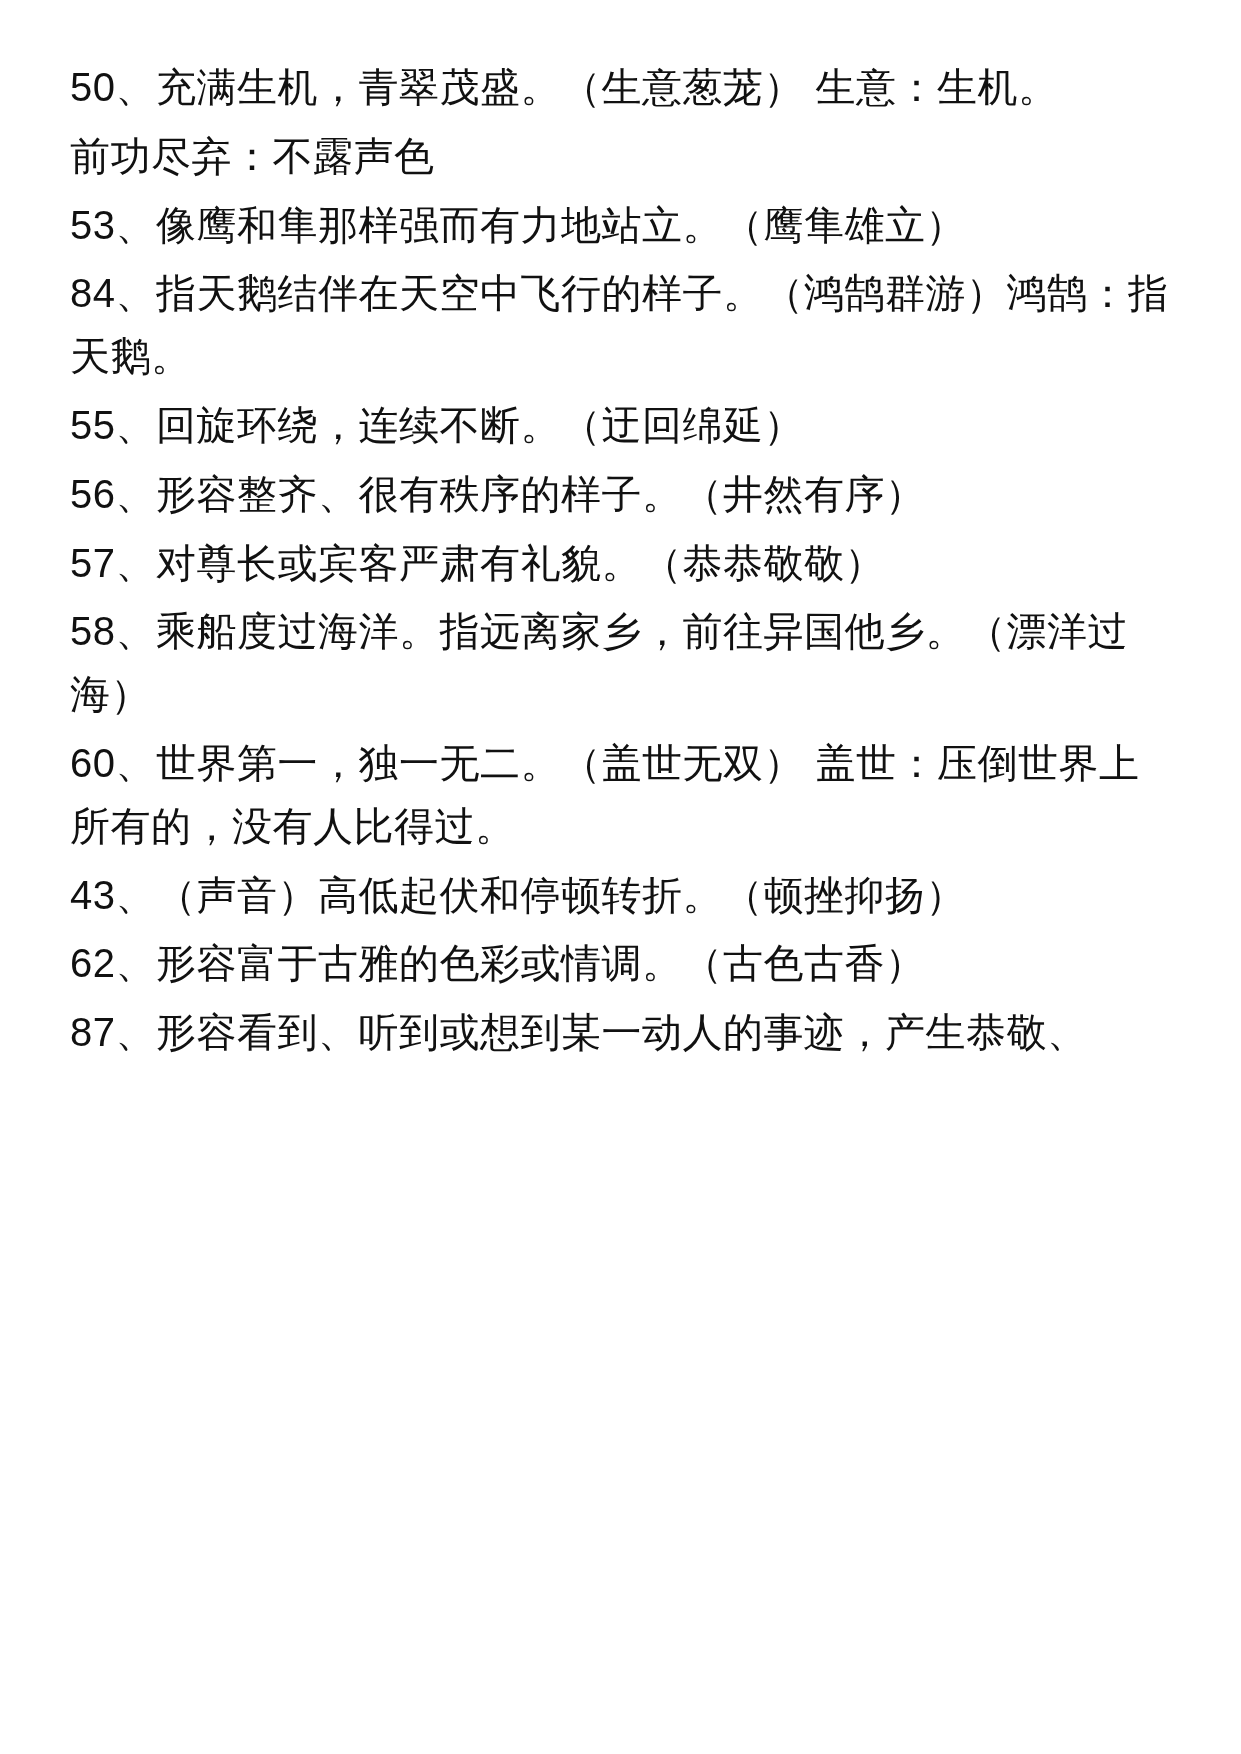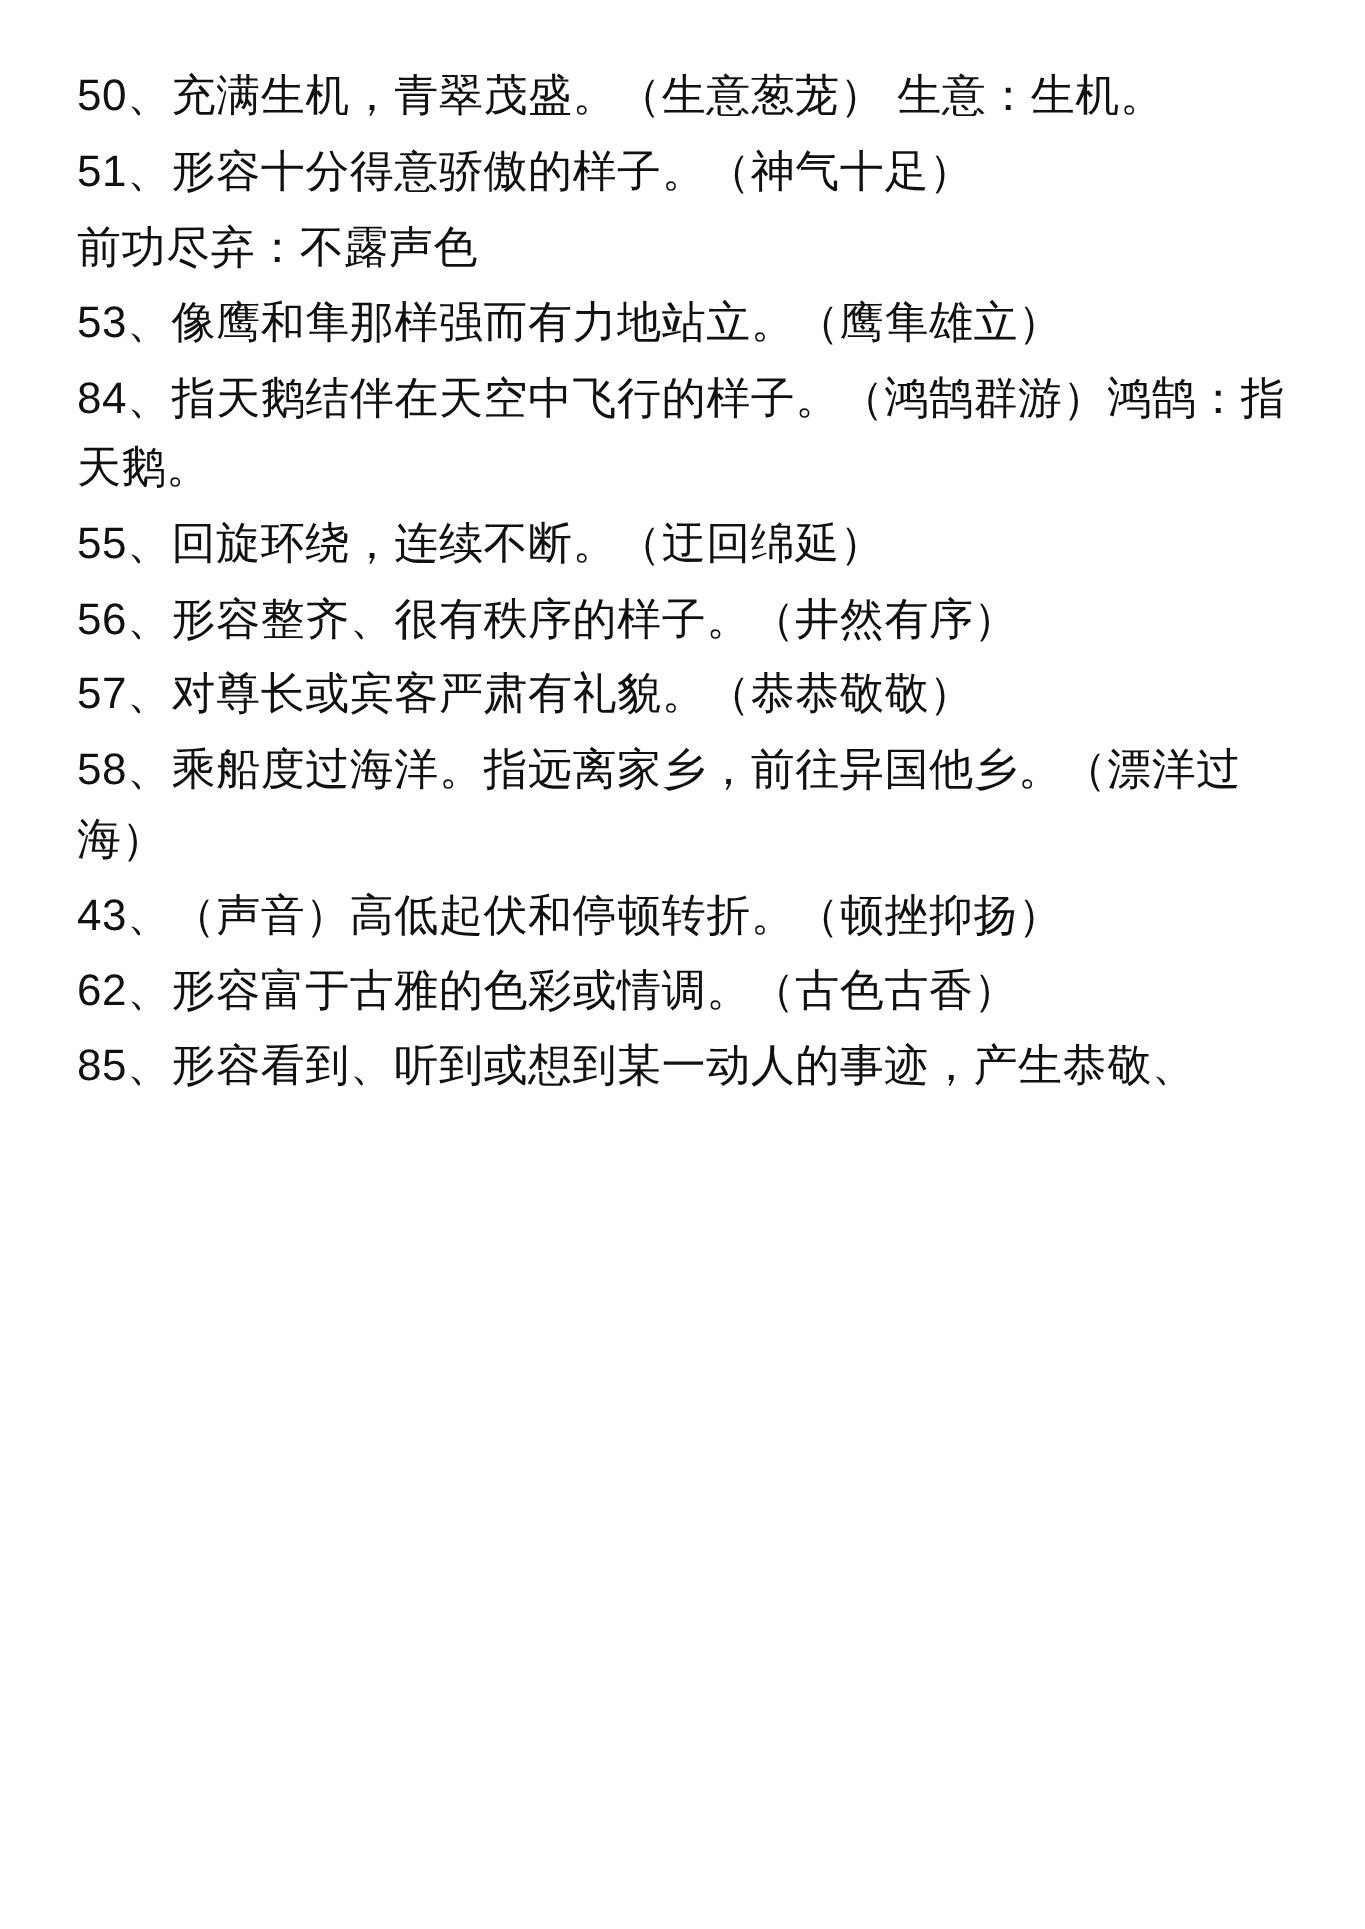--- a/index.html
+++ b/index.html
@@ -29,24 +29,24 @@
     margin: 0 0 6px 0;
     word-break: break-all;
     color: #111111;
   }
 </style>
 </head>
 <body>
 
 <div class="page">
   <p class="doc-line">50、充满生机，青翠茂盛。（生意葱茏） 生意：生机。</p>
-  <p class="doc-line">51、形容十分得意骄傲的样子。（神气十足）</p>
   <p class="doc-line">前功尽弃：不露声色</p>
   <p class="doc-line">53、像鹰和隼那样强而有力地站立。（鹰隼雄立）</p>
   <p class="doc-line">84、指天鹅结伴在天空中飞行的样子。（鸿鹄群游）鸿鹄：指天鹅。</p>
   <p class="doc-line">55、回旋环绕，连续不断。（迂回绵延）</p>
   <p class="doc-line">56、形容整齐、很有秩序的样子。（井然有序）</p>
   <p class="doc-line">57、对尊长或宾客严肃有礼貌。（恭恭敬敬）</p>
   <p class="doc-line">58、乘船度过海洋。指远离家乡，前往异国他乡。（漂洋过海）</p>
+  <p class="doc-line">60、世界第一，独一无二。（盖世无双） 盖世：压倒世界上所有的，没有人比得过。</p>
   <p class="doc-line">43、（声音）高低起伏和停顿转折。（顿挫抑扬）</p>
   <p class="doc-line">62、形容富于古雅的色彩或情调。（古色古香）</p>
-  <p class="doc-line">85、形容看到、听到或想到某一动人的事迹，产生恭敬、</p>
+  <p class="doc-line">87、形容看到、听到或想到某一动人的事迹，产生恭敬、</p>
 </div>
 
 </body></html>

